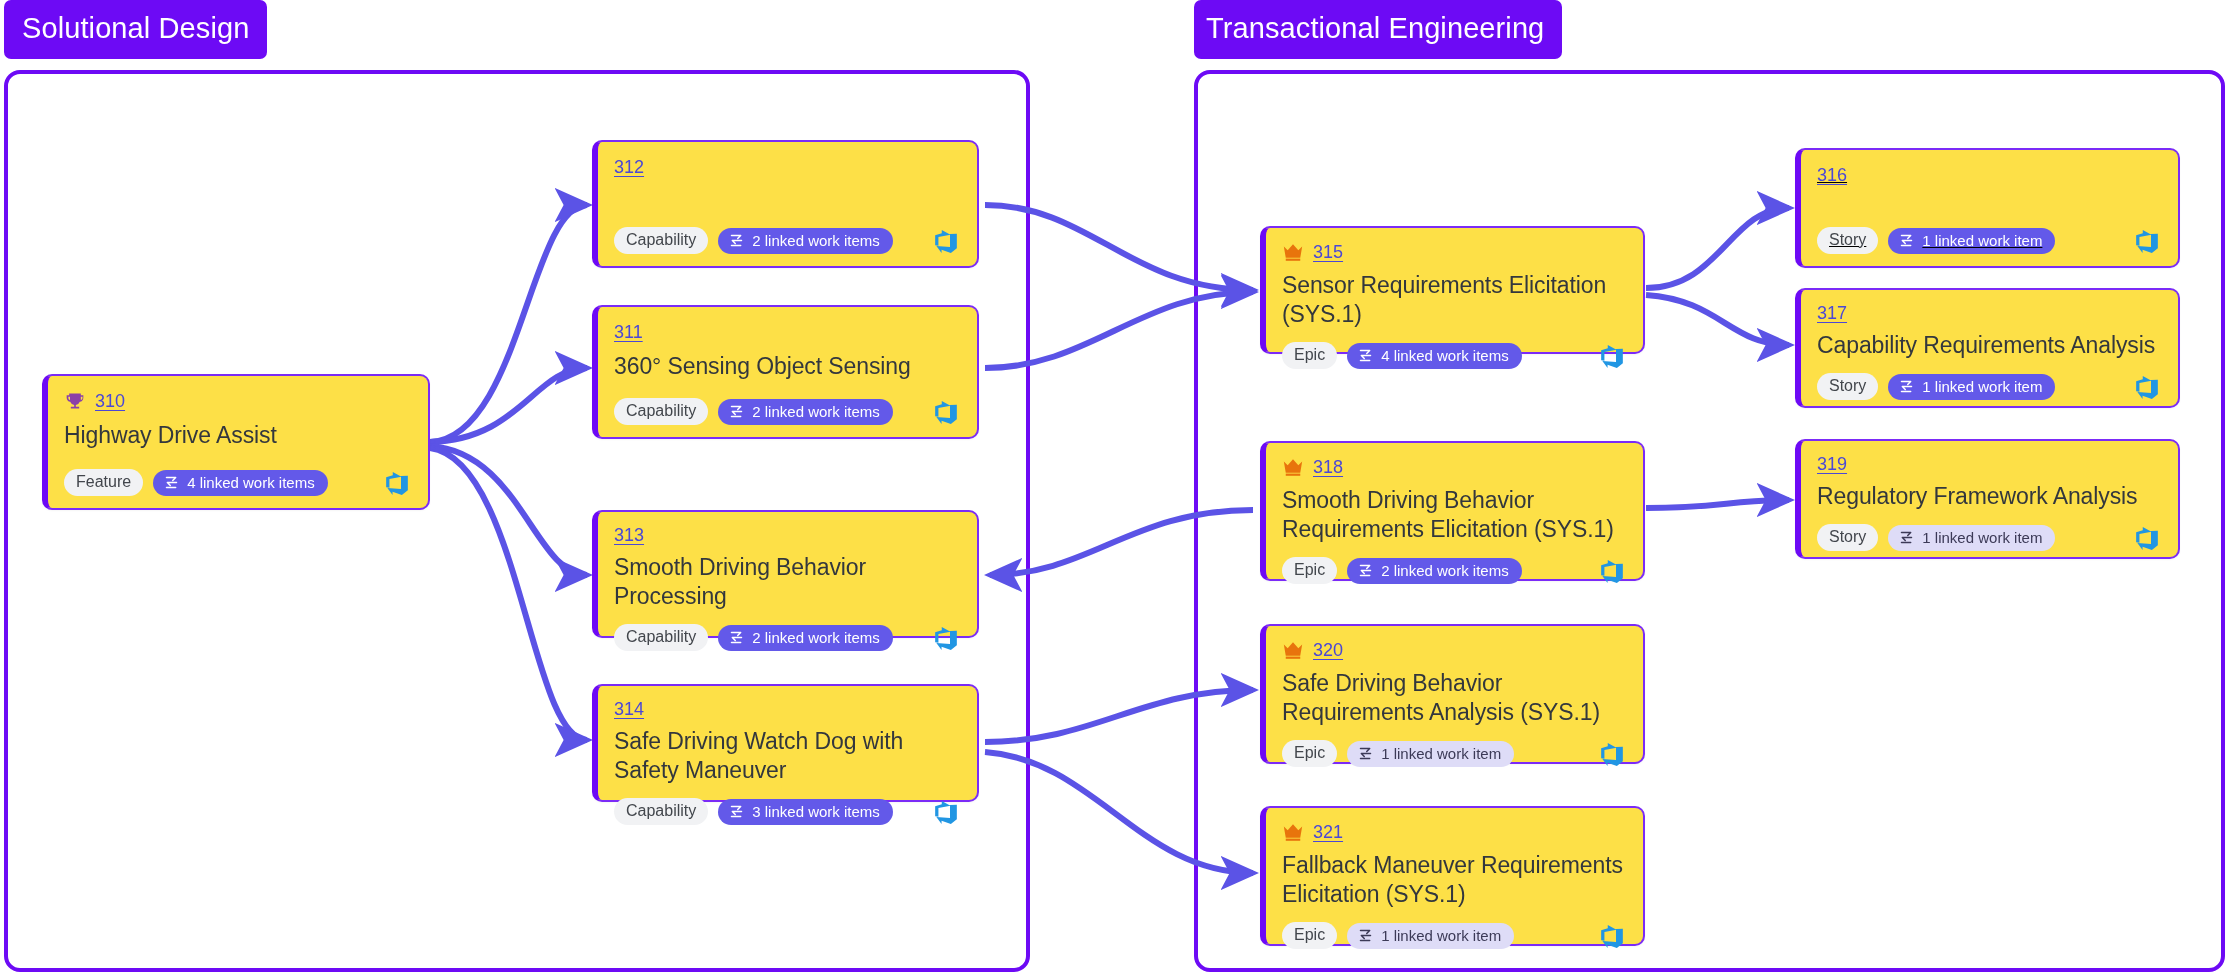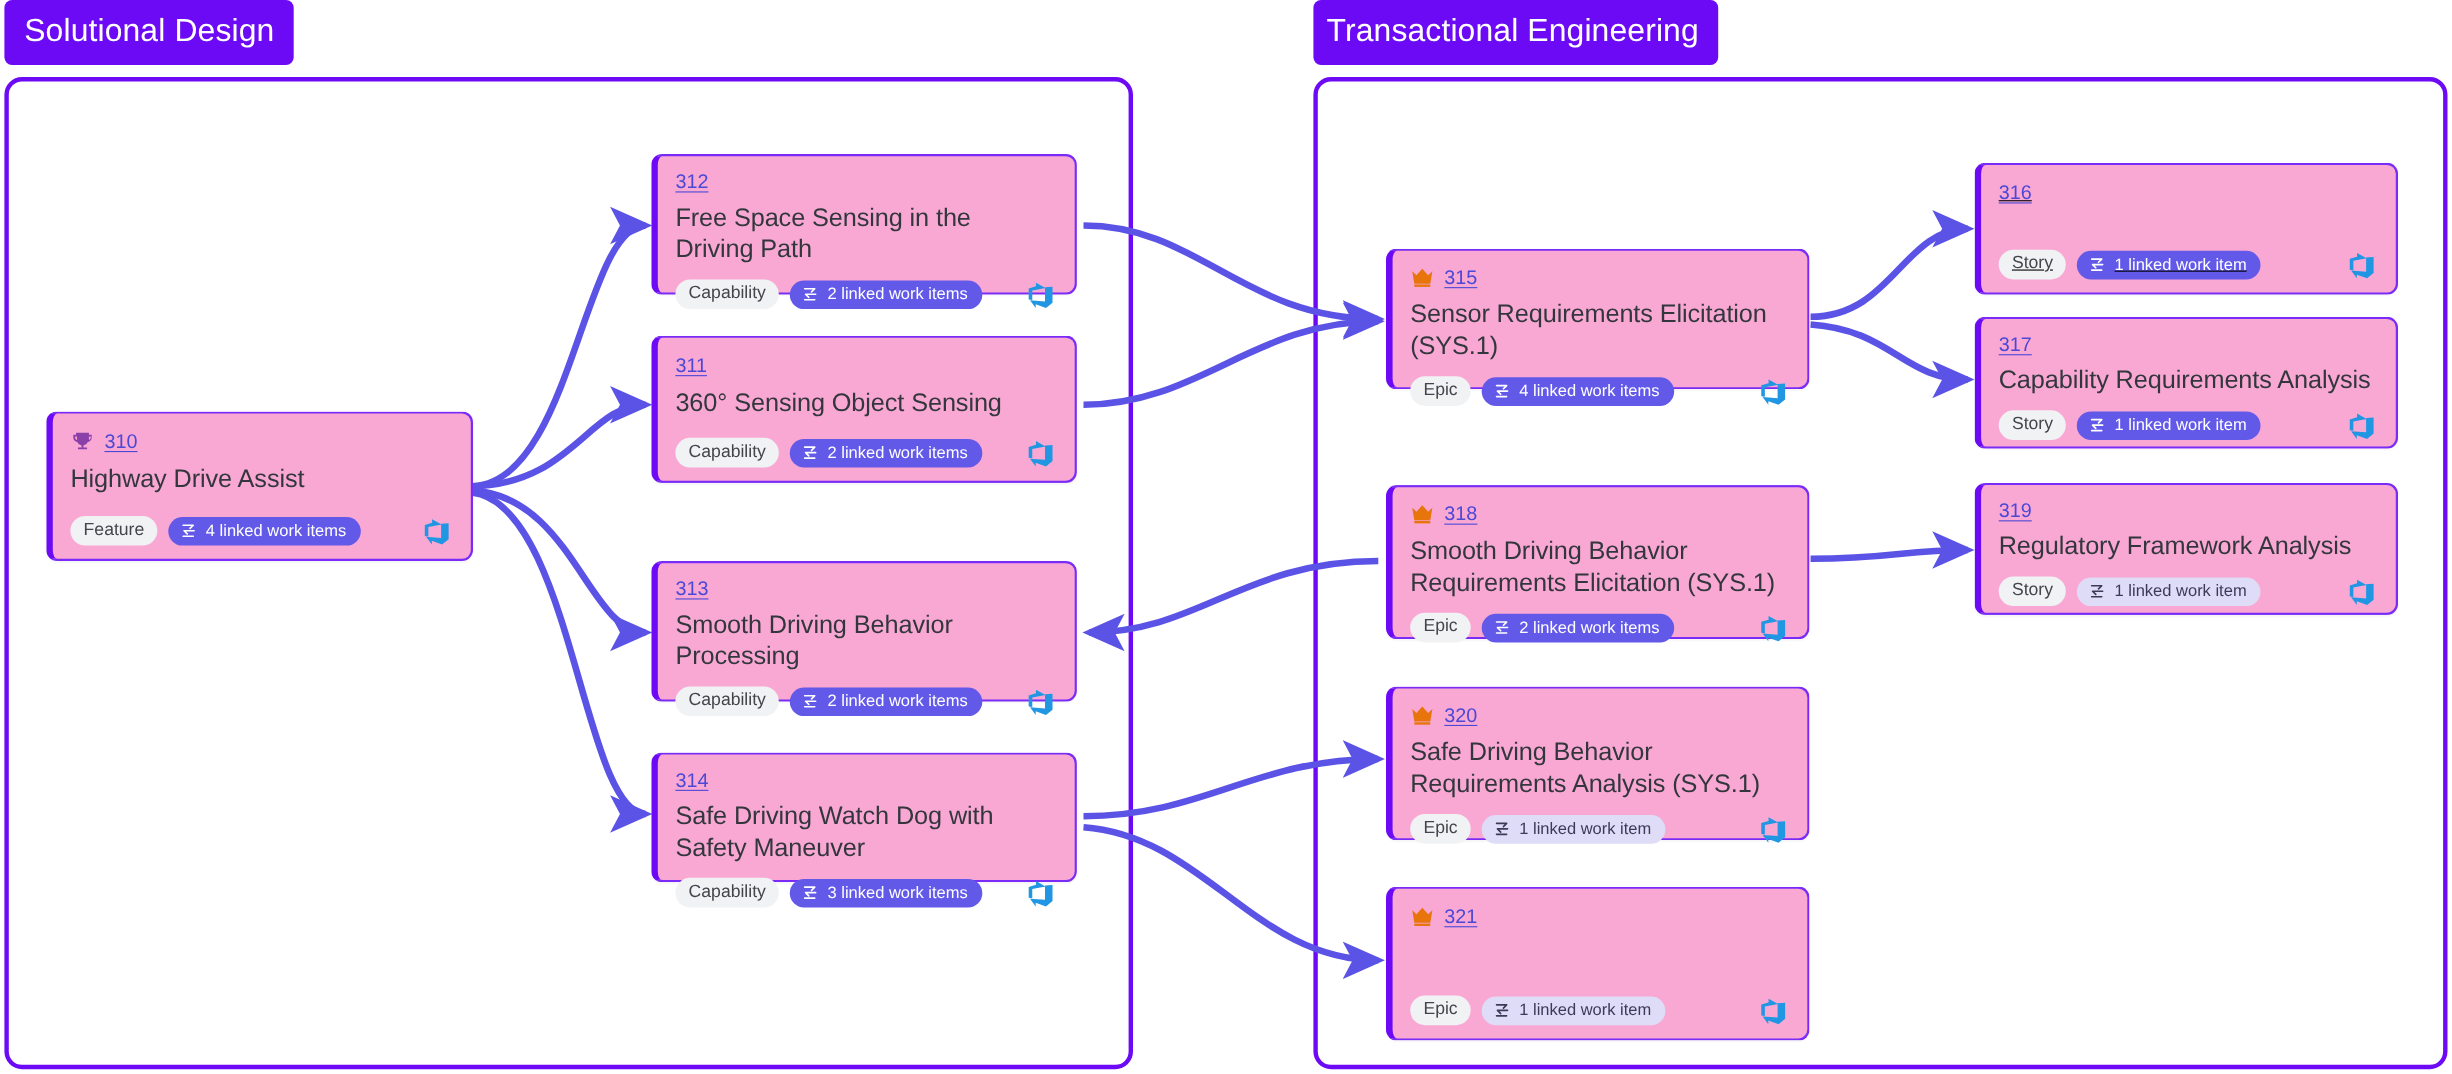--- a/index.html
+++ b/index.html
@@ -35,21 +35,21 @@
   #pill-left  { left: 4px;    top: 0px; }
   #pill-right { left: 1194px; top: 0px; padding-left: 12px; }
 
   
   #edges { position: absolute; left: 0; top: 0; width: 2229px; height: 976px;
            pointer-events: none; }
 
   
   .card {
     position: absolute;
-    background: #f9a8d4;
+    background: #fde047;
     border: 2px solid #7B2BF7;
     border-left: 6px solid #6D0AF5;
     border-radius: 10px;
     padding: 14px 18px 12px 16px;
     display: flex;
     flex-direction: column;
     box-shadow: 0 1px 2px rgba(0,0,0,.04);
   }
   .card-head { display: flex; align-items: center; gap: 9px; height: 22px; }
   .card-id {
@@ -160,21 +160,20 @@
       <svg class="ado-logo" viewBox="0 0 24 24">
         <path fill="#2196E3" d="M22 5.2v13.4l-5.5 4.5-8.6-3.1v3.1L3.1 16.6l12.6 1V5.6L22 5.2zM16.1 6.3 8.1 1.8v3.1L2 6.7v9.2l3 0.4V8.4l11.1-2.1z"></path>
       </svg>
     </div>
   </div>
 
   <div class="card" style="left:592px; top:140px; width:387px; height:128px;">
     <div class="card-head">
       <span class="card-id">312</span>
     </div>
-    <div class="card-title">Free Space Sensing in the Driving Path</div>
     <div class="card-foot">
       <span class="type-chip">Capability</span>
       <span class="link-badge">
         <svg class="lnk-ico" viewBox="0 0 20 18">
           <path fill="none" stroke="#ffffff" stroke-width="1.8" stroke-linecap="round" stroke-linejoin="round" d="M4 3h11l-3.5 3.5M16 9H5l3.5 3.5M4 15h11"></path>
         </svg>
         <span>2 linked work items</span>
       </span>
       <svg class="ado-logo" viewBox="0 0 24 24">
         <path fill="#2196E3" d="M22 5.2v13.4l-5.5 4.5-8.6-3.1v3.1L3.1 16.6l12.6 1V5.6L22 5.2zM16.1 6.3 8.1 1.8v3.1L2 6.7v9.2l3 0.4V8.4l11.1-2.1z"></path>
@@ -309,20 +308,21 @@
   </div>
 
   <div class="card" style="left:1260px; top:806px; width:385px; height:140px;">
     <div class="card-head">
       <svg class="lead-icon" viewBox="0 0 24 20">
         <path fill="#E8740C" d="M2 4l4.2 4L12 1.6 17.8 8 22 4l-2.1 12.4H4.1L2 4z"></path>
         <rect x="4.1" y="17.2" width="15.8" height="2.4" fill="#E8740C"></rect>
       </svg>
       <span class="card-id">321</span>
     </div>
+    <div class="card-title">Fallback Maneuver Requirements Elicitation (SYS.1)</div>
     <div class="card-foot">
       <span class="type-chip">Epic</span>
       <span class="link-badge light">
         <svg class="lnk-ico" viewBox="0 0 20 18">
           <path fill="none" stroke="#3C3A57" stroke-width="1.8" stroke-linecap="round" stroke-linejoin="round" d="M4 3h11l-3.5 3.5M16 9H5l3.5 3.5M4 15h11"></path>
         </svg>
         <span>1 linked work item</span>
       </span>
       <svg class="ado-logo" viewBox="0 0 24 24">
         <path fill="#2196E3" d="M22 5.2v13.4l-5.5 4.5-8.6-3.1v3.1L3.1 16.6l12.6 1V5.6L22 5.2zM16.1 6.3 8.1 1.8v3.1L2 6.7v9.2l3 0.4V8.4l11.1-2.1z"></path>

